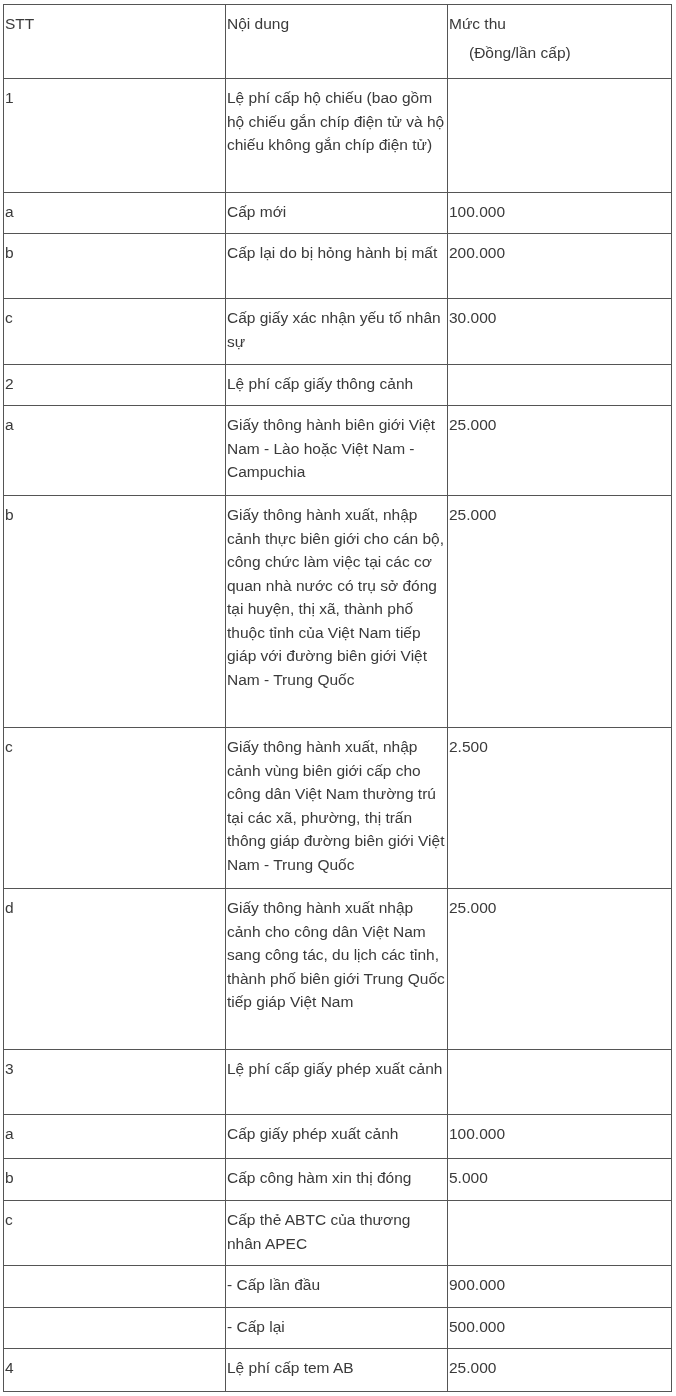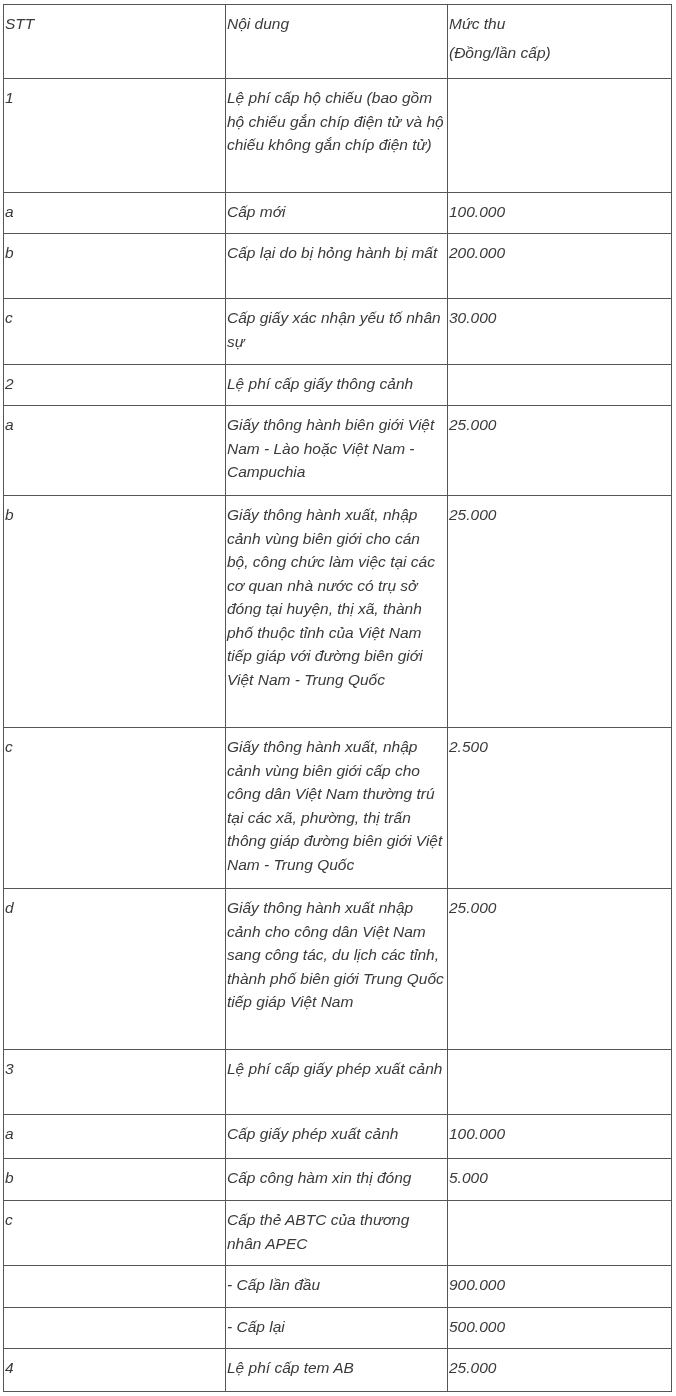--- a/index.html
+++ b/index.html
@@ -13,26 +13,25 @@
       width: 668px;
     }
     table.fee-table td {
       border: 1.5px solid #555555;
       vertical-align: top;
       padding: 7px 2px 0 1px;
       font-size: 15.5px;
       line-height: 23.5px;
       color: #3a3a3a;
       word-wrap: break-word;
-      font-style: italic;
     }
     col.c-stt { width: 222px; }
     col.c-content { width: 222px; }
     col.c-fee { width: 224px; }
-    .hdr-sub { display: block; margin-top: 5px; }
+    .hdr-sub { display: block; margin-top: 5px; margin-left: 20px; }
   </style>
 </head>
 <body>
 
 <table class="fee-table">
   <colgroup>
     <col class="c-stt">
       <col class="c-content">
       <col class="c-fee">
   </colgroup>
@@ -70,21 +69,21 @@
         <td>Lệ phí cấp giấy thông cảnh</td>
         <td></td>
       </tr>
       <tr style="height: 90px;">
         <td>a</td>
         <td>Giấy thông hành biên giới Việt Nam - Lào hoặc Việt Nam - Campuchia</td>
         <td>25.000</td>
       </tr>
       <tr style="height: 232px;">
         <td>b</td>
-        <td>Giấy thông hành xuất, nhập cảnh vùng biên giới cho cán bộ, công chức làm việc tại các cơ quan nhà nước có trụ sở đóng tại huyện, thị xã, thành phố thuộc tỉnh của Việt Nam tiếp giáp với đường biên giới Việt Nam - Trung Quốc</td>
+        <td>Giấy thông hành xuất, nhập cảnh thực biên giới cho cán bộ, công chức làm việc tại các cơ quan nhà nước có trụ sở đóng tại huyện, thị xã, thành phố thuộc tỉnh của Việt Nam tiếp giáp với đường biên giới Việt Nam - Trung Quốc</td>
         <td>25.000</td>
       </tr>
       <tr style="height: 161px;">
         <td>c</td>
         <td>Giấy thông hành xuất, nhập cảnh vùng biên giới cấp cho công dân Việt Nam thường trú tại các xã, phường, thị trấn thông giáp đường biên giới Việt Nam - Trung Quốc</td>
         <td>2.500</td>
       </tr>
       <tr style="height: 161px;">
         <td>d</td>
         <td>Giấy thông hành xuất nhập cảnh cho công dân Việt Nam sang công tác, du lịch các tỉnh, thành phố biên giới Trung Quốc tiếp giáp Việt Nam</td>

